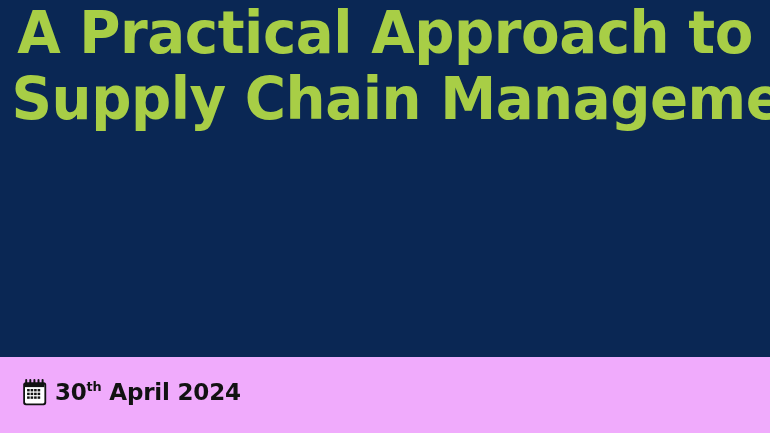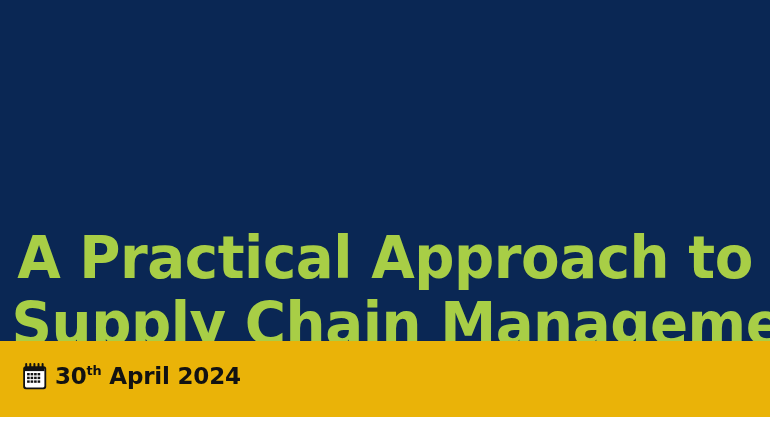--- a/index.html
+++ b/index.html
@@ -19,21 +19,21 @@
   .hero {
     position: absolute;
     left: 0;
     top: 0;
     width: 770px;
     height: 357px;
     background: #0a2754;
     display: flex;
     flex-direction: column;
     align-items: center;
-    justify-content: flex-end;
+    justify-content: flex-start;
   }
   .hero-title {
     margin: 0;
     padding: 0;
     color: #a8ce46;
     font-family: "DejaVu Sans", "Liberation Sans", sans-serif;
     font-weight: bold;
     font-size: 58px;
     line-height: 66px;
     letter-spacing: -0.5px;
@@ -43,24 +43,24 @@
     transform-origin: center center;
   }
   .hero-title .tline {
     display: block;
     white-space: nowrap;
   }
   
   .footer {
     position: absolute;
     left: 0;
-    top: 341px;
+    top: 357px;
     width: 770px;
     height: 76px;
-    background: #eab308;
+    background: #f0abfc;
   }
   .footer-inner {
     position: absolute;
     left: 0;
     top: 0;
     width: 770px;
     height: 76px;
   }
   .date-block {
     position: absolute;

